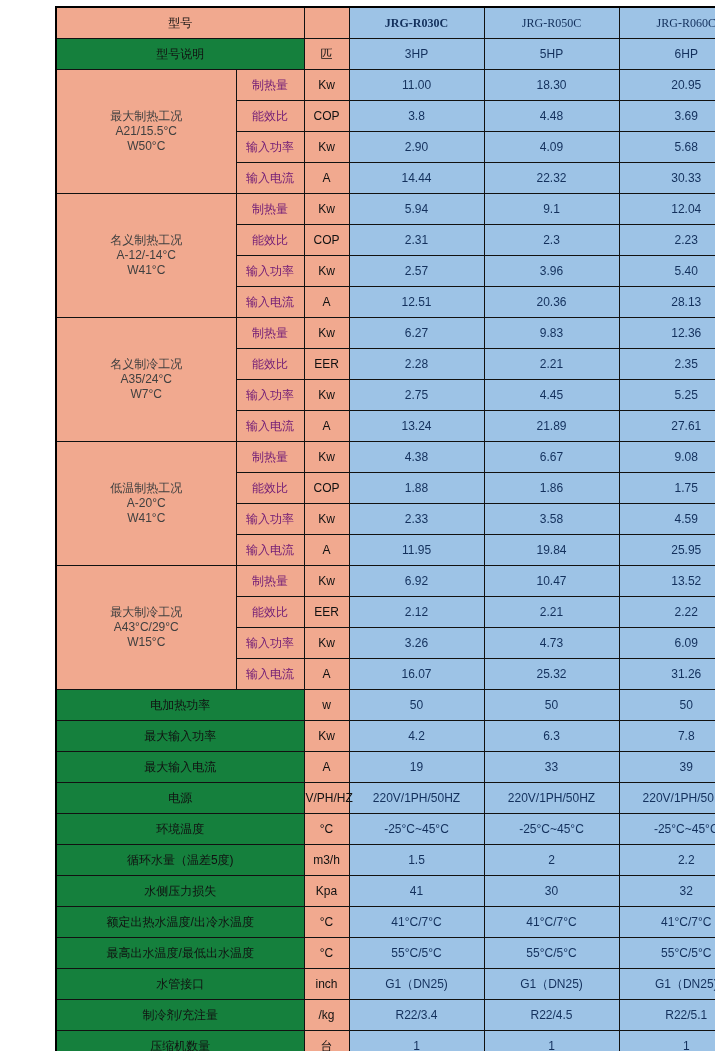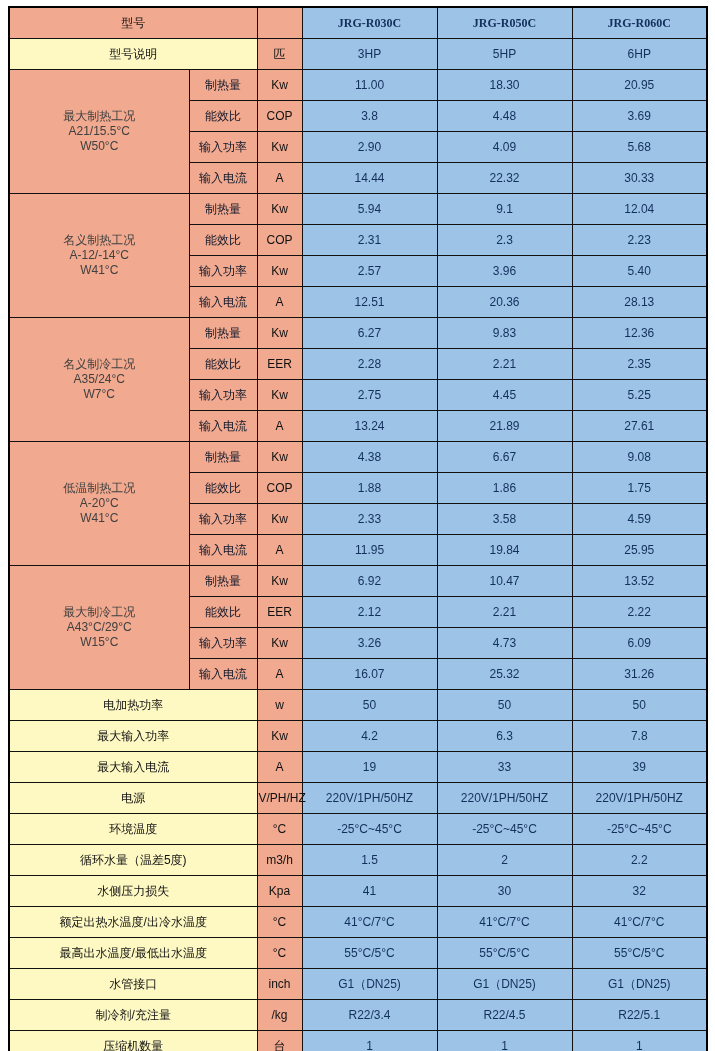--- a/index.html
+++ b/index.html
@@ -9,20 +9,21 @@
   }
   body {
     font-family: "Liberation Sans", sans-serif;
   }
   #sheet {
     width: 647px;
     height: 1051px;
     box-sizing: border-box;
     padding: 6px 8px 6px 8px;
     background: #ffffff;
+    margin-left: 47px;
   }
   table.spec {
     border-collapse: collapse;
     table-layout: fixed;
     width: 699px;
     border: 2px solid #000;
   }
   table.spec td {
     border: 1px solid #111;
     text-align: center;
@@ -32,27 +33,27 @@
     padding: 2px 1px;
     height: 26px;
   }
   
   col.c-label { width: 180px; }
   col.c-sub   { width: 68px; }
   col.c-unit  { width: 45px; }
   col.c-val   { width: 135px; }
 
   td.label {
-    background: #fef9c3;
+    background: #15803d;
     color: #111;
     font-size: 12.5px;
   }
   td.sub {
     background: #f1a98f;
-    color: #0f172a;
+    color: #701a75;
     font-size: 12.5px;
   }
   td.unit {
     background: #f1a98f;
     color: #111;
     font-size: 12px;
   }
   td.val {
     background: #9dc3e6;
     color: #13305c;
@@ -63,21 +64,21 @@
     color: #111;
     font-size: 13px;
   }
   td.head-blank {
     background: #f1a98f;
   }
   td.head-val {
     background: #9dc3e6;
     color: #13305c;
     font-size: 13px;
-    font-weight: bold;
+    font-weight: normal;
     font-family: "Liberation Serif", serif;
   }
   td.head-val.bold-italic {
     font-weight: bold;
     text-align: center;
   }
   td.group {
     background: #f1a98f;
     color: #404040;
     font-size: 12.5px;

